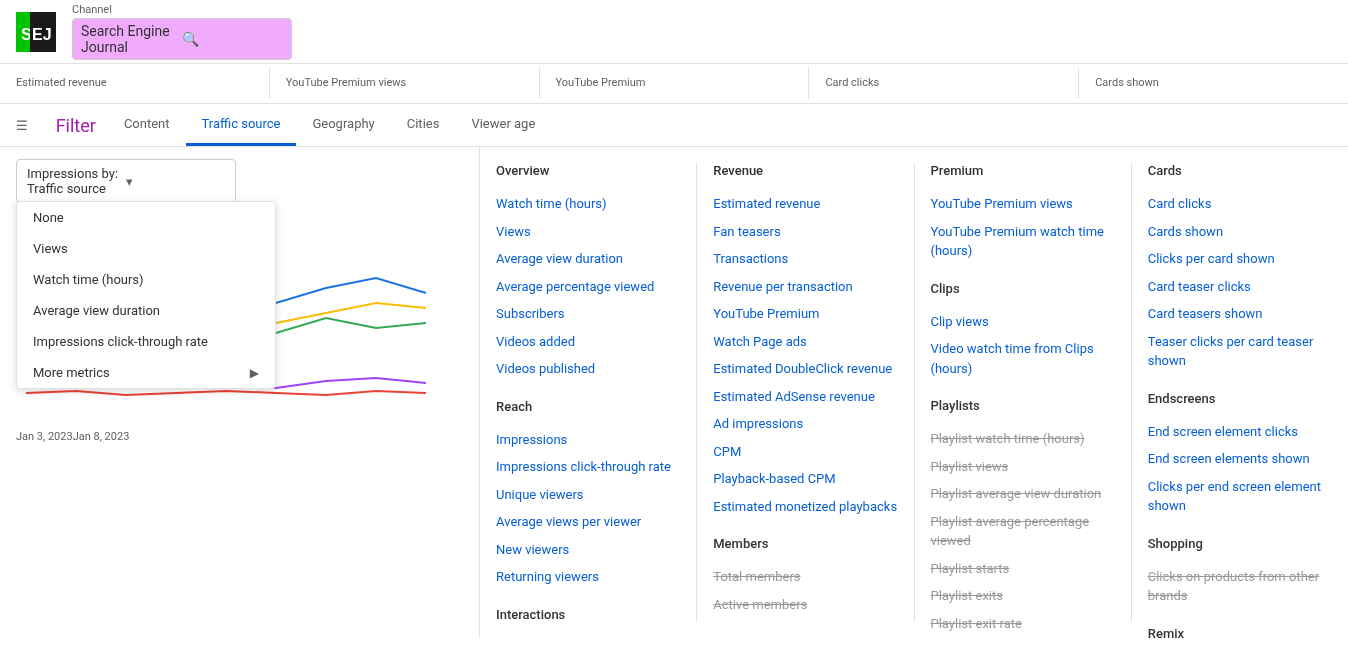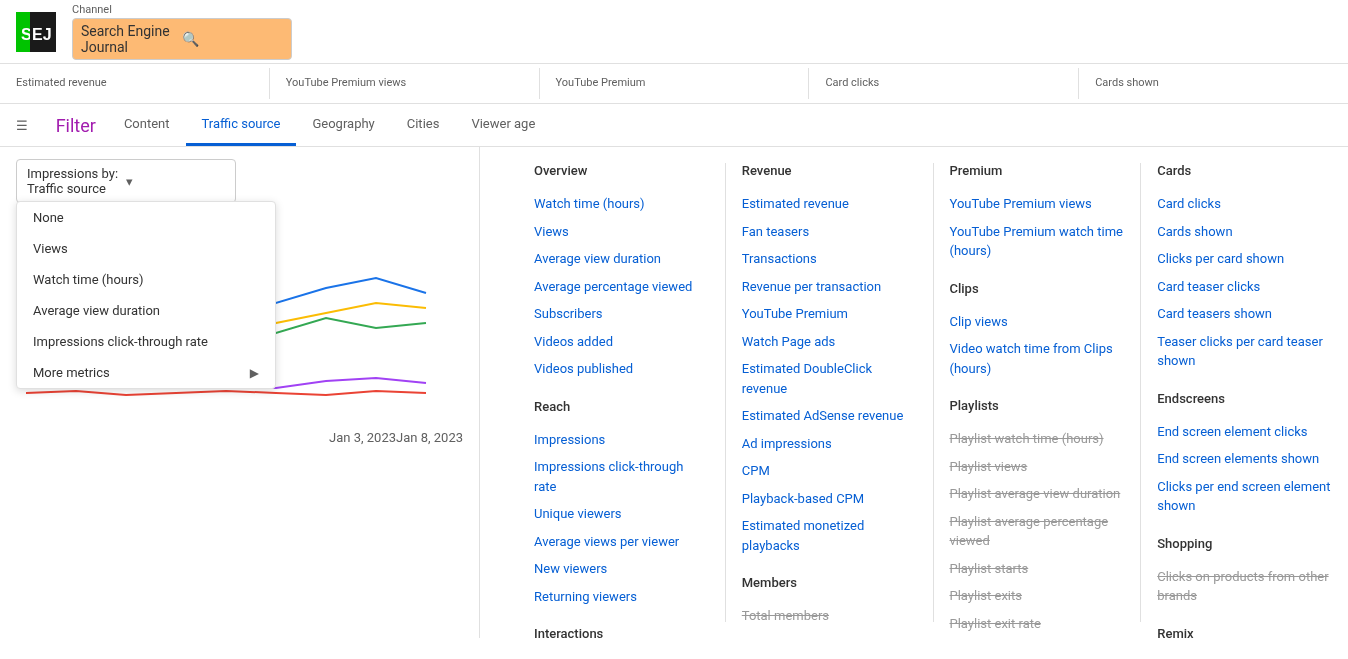--- a/index.html
+++ b/index.html
@@ -24,21 +24,21 @@
       color: #606060;
       margin-bottom: 2px;
     }
     .channel-search {
       display: flex;
       align-items: center;
       border: 1px solid #ccc;
       border-radius: 4px;
       padding: 4px 8px;
       width: 220px;
-      background: #fdba74;
+      background: #f0abfc;
     }
     .channel-search span {
       font-size: 14px;
       color: #333;
       flex: 1;
     }
     .search-icon-sm {
       color: #606060;
       font-size: 14px;
     }
@@ -97,21 +97,20 @@
       color: #065fd4;
       border-bottom-color: #065fd4;
       font-weight: 400;
     }
 
     
     .main-area {
       display: flex;
       position: relative;
       height: calc(659px - 64px - 60px - 44px);
-      gap: 38px;
     }
 
     
     .left-panel {
       width: 480px;
       flex-shrink: 0;
       border-right: 1px solid #e0e0e0;
       padding: 12px 0;
       position: relative;
     }
@@ -157,22 +156,22 @@
     .dropdown-menu-item .arrow-right { color: #606060; font-size: 12px; }
 
     
     .chart-area {
       padding: 8px 16px 0 16px;
       height: 220px;
       position: relative;
     }
     .chart-dates {
       display: flex;
-      justify-content: flex-end;
-      font-size: 13px;
+      justify-content: flex-start;
+      font-size: 11px;
       color: #606060;
       padding: 4px 0;
     }
 
     
     .right-panel {
       flex: 1;
       overflow-y: auto;
       padding: 16px 0;
       display: flex;

